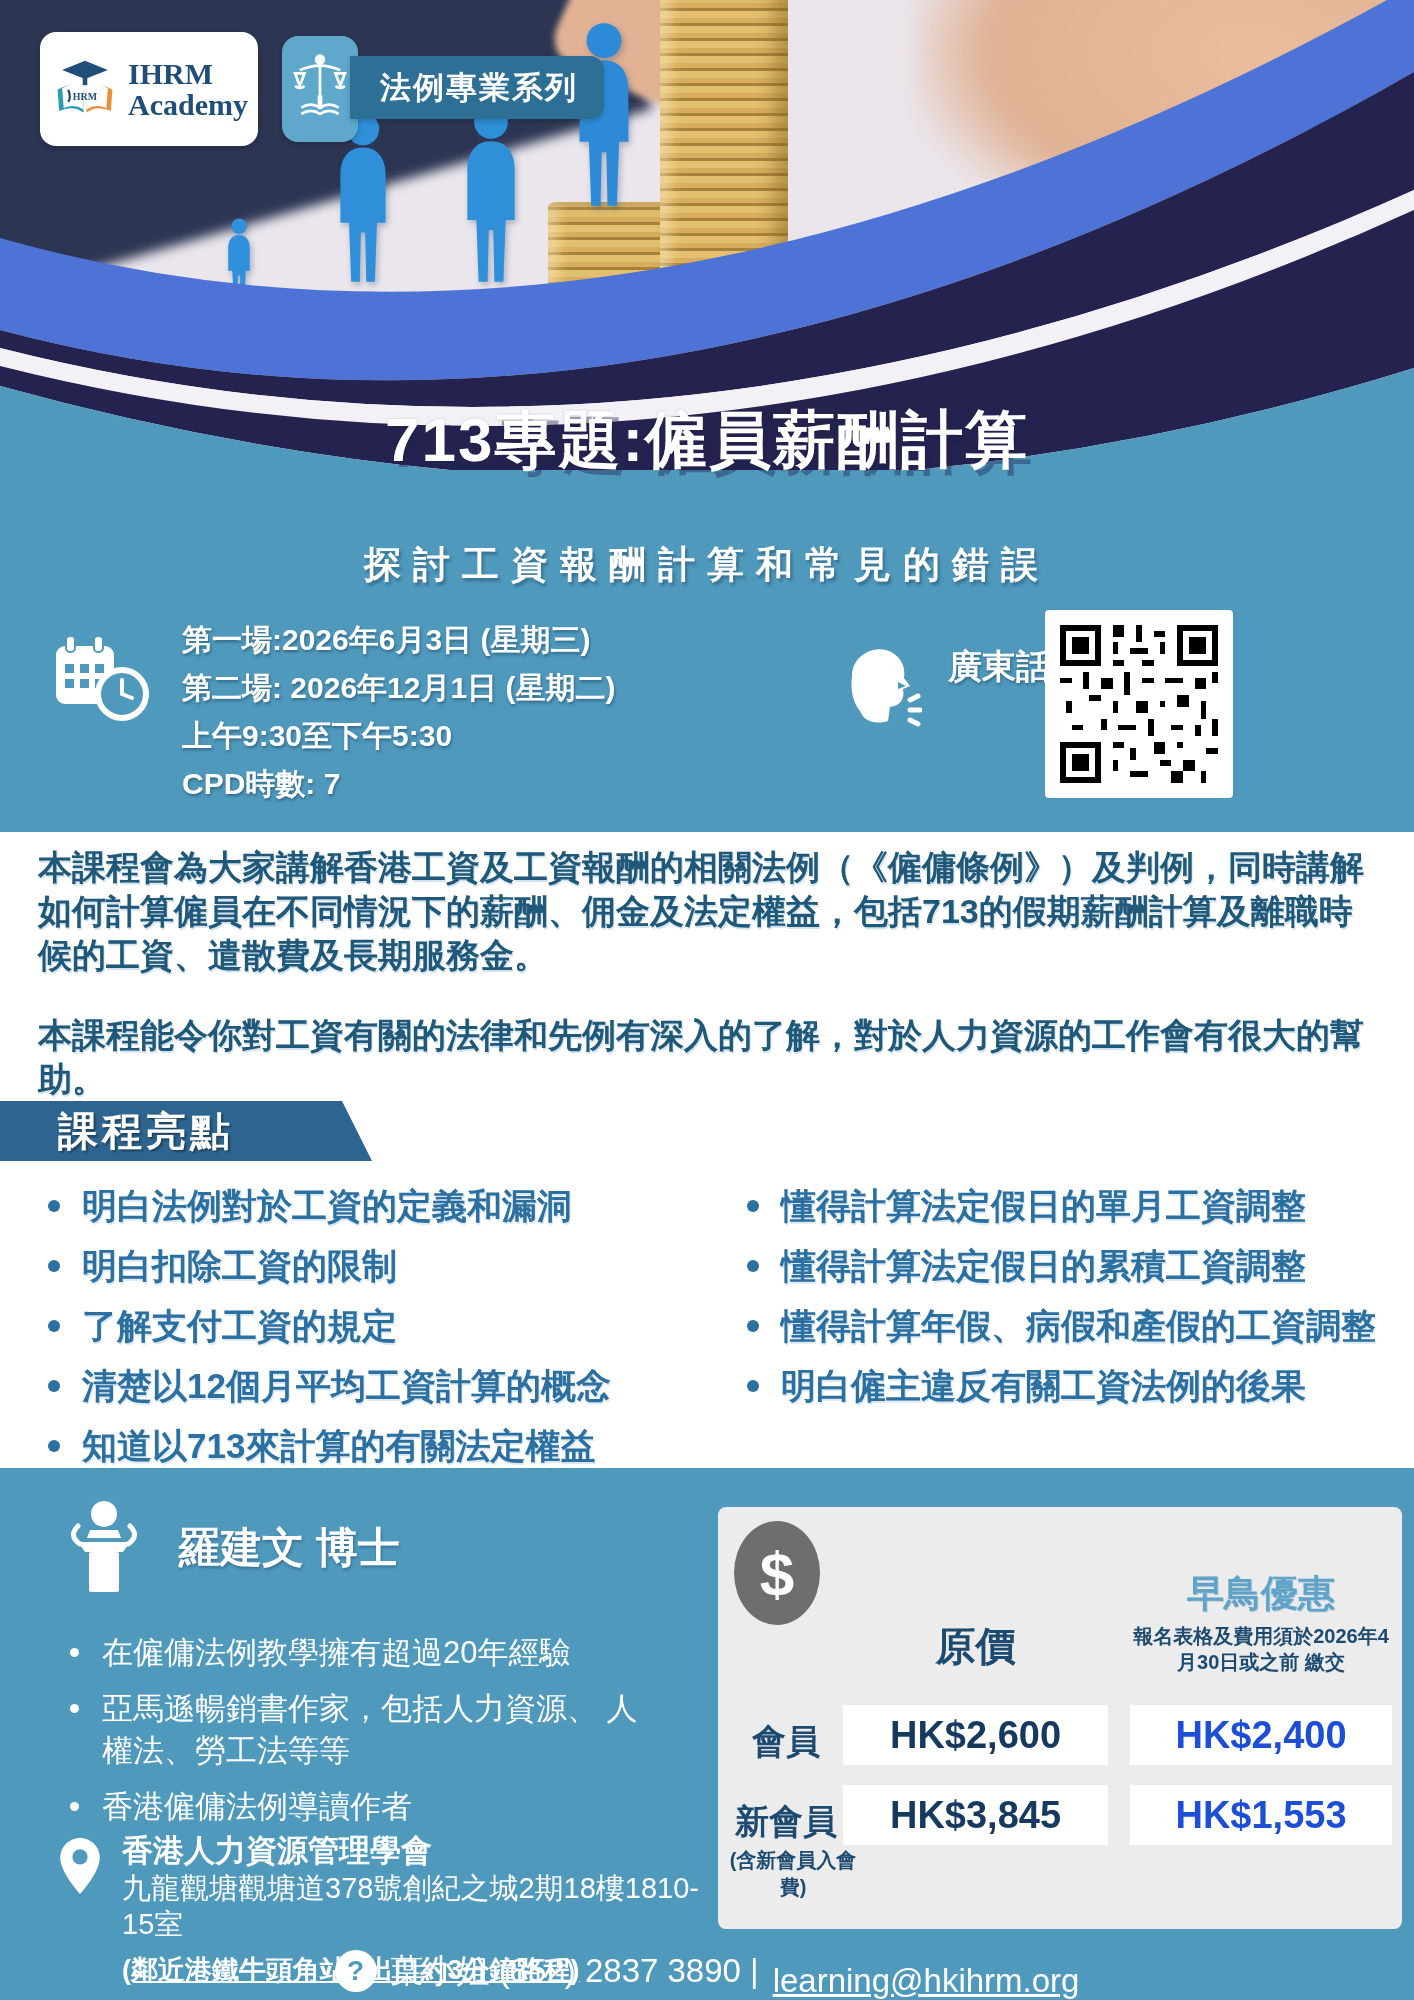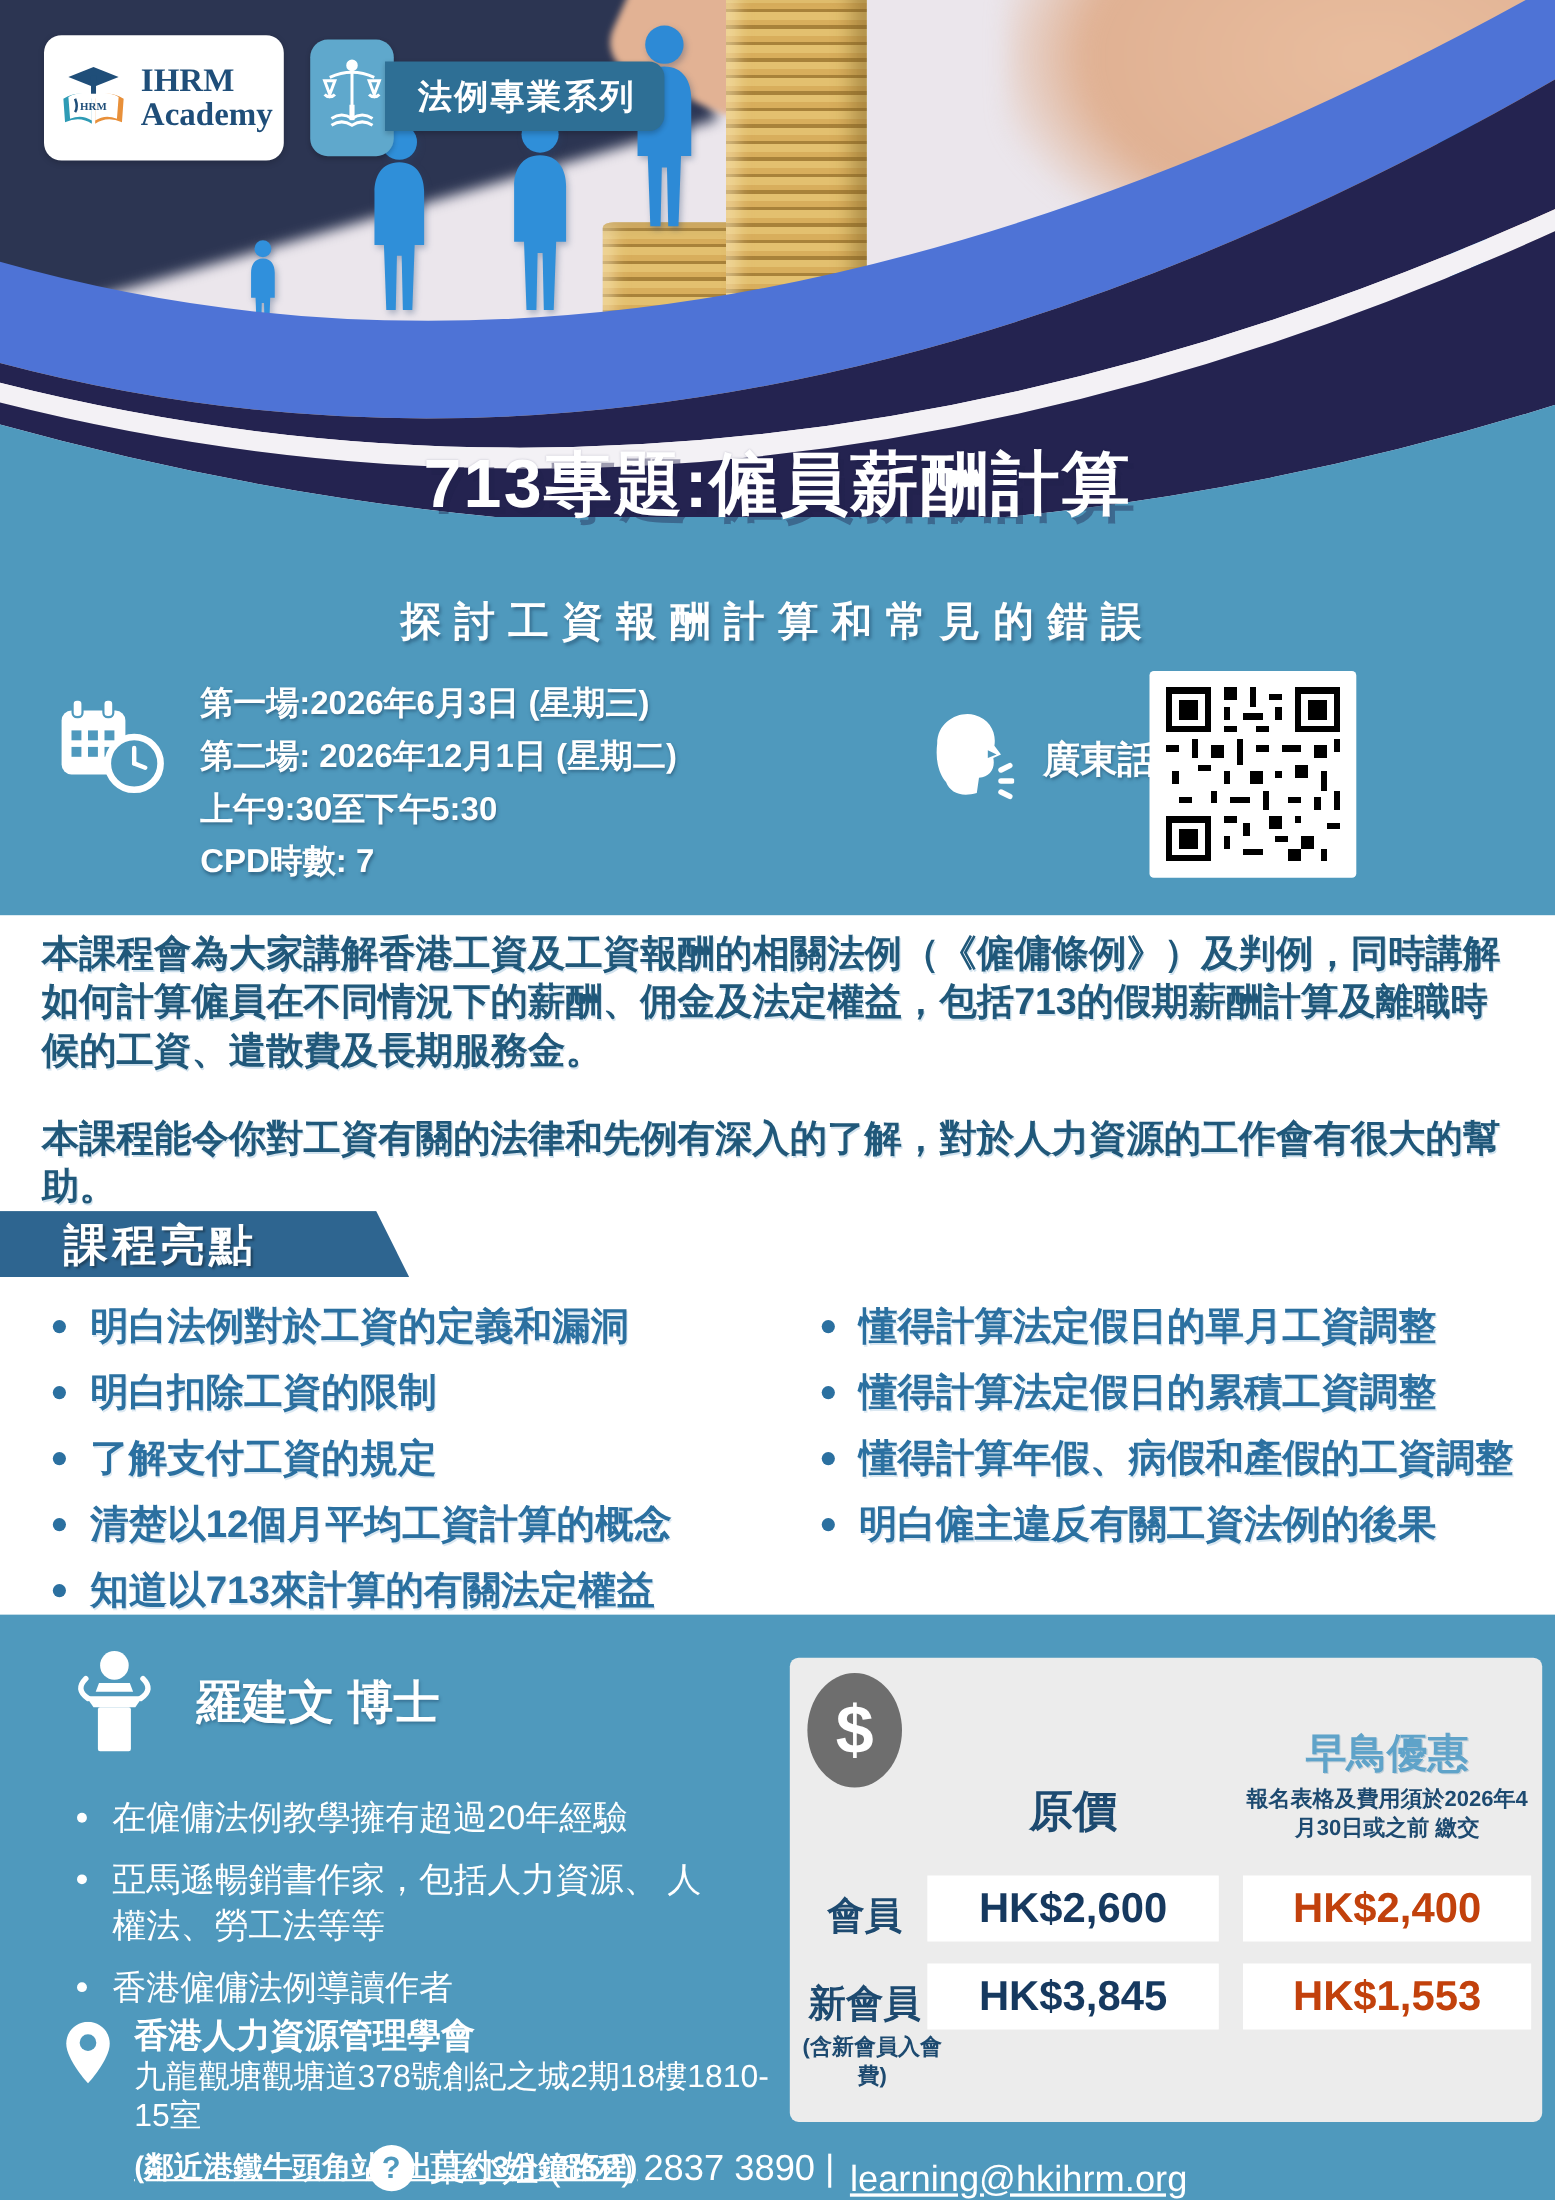--- a/index.html
+++ b/index.html
@@ -23,21 +23,21 @@
   .series-label { position:absolute; left:350px; top:56px; height:63px; background:#2e6f95; border-radius:0 14px 14px 0; color:#ffffff; font-size:31px; font-weight:700; display:flex; align-items:center; padding:0 26px 0 30px; letter-spacing:2px; box-shadow:0 2px 5px rgba(0,0,0,.2); }
 
   
   .title { position:absolute; top:398px; left:0; width:1414px; text-align:center; color:#ffffff; font-size:62px; font-weight:900; letter-spacing:2px; text-shadow:5px 6px 0 rgba(32,32,76,.4), 0 0 2px rgba(32,32,76,.25); white-space:nowrap; }
   .subtitle { position:absolute; top:540px; left:0; width:1414px; text-align:center; color:#ffffff; font-size:37px; font-weight:700; letter-spacing:12px; text-shadow:2px 3px 3px rgba(25,60,90,.45); }
 
   
   .sched-icon { position:absolute; left:52px; top:632px; }
   .sched { position:absolute; left:182px; top:616px; color:#ffffff; font-size:30px; font-weight:700; line-height:48px; text-shadow:1px 2px 3px rgba(20,55,85,.5); }
   .lang-icon { position:absolute; left:838px; top:642px; }
-  .lang { position:absolute; left:948px; top:668px; color:#ffffff; font-size:34px; font-weight:700; text-shadow:1px 2px 3px rgba(20,55,85,.5); }
+  .lang { position:absolute; left:948px; top:644px; color:#ffffff; font-size:34px; font-weight:700; text-shadow:1px 2px 3px rgba(20,55,85,.5); }
   .register { position:absolute; left:1045px; top:610px; width:342px; height:188px; display:flex; }
   .register-btn { flex:1; background:#16a3dc; border-radius:20px 0 0 20px; color:#ffffff; font-size:35px; font-weight:700; display:flex; align-items:center; justify-content:center; letter-spacing:1px; cursor:pointer; }
   .qr { width:188px; height:188px; background:#ffffff; border-radius:4px; padding:9px; position:relative; }
   .qr-inner { position:absolute; left:9px; top:9px; width:170px; height:170px; }
 
   
   .white-band { position:absolute; top:832px; left:0; width:1414px; height:636px; background:#ffffff; padding:13px 38px 0 38px; }
   .para { color:#20587a; font-size:34px; font-weight:600; line-height:44px; text-shadow:1px 2px 0 rgba(130,175,205,.35); }
   .para + .para { margin-top:36px; }
   .hl-banner { margin:0 0 0 -38px; width:372px; height:60px; background:#2e6590; color:#ffffff; display:flex; align-items:center; padding-left:58px; font-family:"Liberation Serif", serif; font-size:40px; font-weight:700; letter-spacing:4px; clip-path:polygon(0 0, calc(100% - 30px) 0, 100% 100%, 0 100%); text-shadow:2px 2px 2px rgba(0,0,0,.35); }
@@ -63,21 +63,21 @@
 
   .price-card { position:absolute; left:718px; top:1507px; width:684px; height:422px; background:#ececec; border-radius:8px; }
   .dollar { position:absolute; left:16px; top:14px; width:86px; height:104px; background:#6e6e6e; border-radius:50%; color:#ffffff; font-size:62px; font-weight:700; display:flex; align-items:center; justify-content:center; }
   .col-orig-head { position:absolute; left:125px; top:112px; width:265px; text-align:center; color:#1d4a70; font-size:40px; font-weight:700; }
   .col-early-head { position:absolute; left:412px; top:62px; width:262px; text-align:center; }
   .early-title { color:#5fa3c9; font-size:37px; font-weight:700; text-shadow:1px 1px 0 rgba(90,140,170,.3); }
   .early-note { margin-top:4px; color:#1d4a70; font-size:20px; font-weight:700; line-height:26px; }
   .price-label { position:absolute; color:#1d4a70; font-size:34px; font-weight:700; width:120px; text-align:center; left:8px; }
   .cell { position:absolute; width:265px; height:60px; background:#ffffff; display:flex; align-items:center; justify-content:center; font-size:38px; font-weight:700; }
   .cell.orig { left:125px; color:#16395f; }
-  .cell.early { left:412px; width:262px; color:#c2410c; }
+  .cell.early { left:412px; width:262px; color:#1d4ed8; }
   .row-note { position:absolute; left:0px; top:340px; width:150px; text-align:center; color:#1d4a70; font-size:20px; font-weight:600; }
 
   
   .footer { position:absolute; top:1942px; left:0; width:1414px; display:flex; align-items:center; justify-content:center; gap:14px; color:#ffffff; font-size:33px; }
   .help-circle { width:42px; height:42px; border-radius:50%; background:#ffffff; color:#4f99bd; font-size:28px; font-weight:700; display:flex; align-items:center; justify-content:center; }
   .footer a, .email { color:#ffffff; text-decoration:underline;margin-top:20px; }
 </style>
 </head>
 <body>
 

